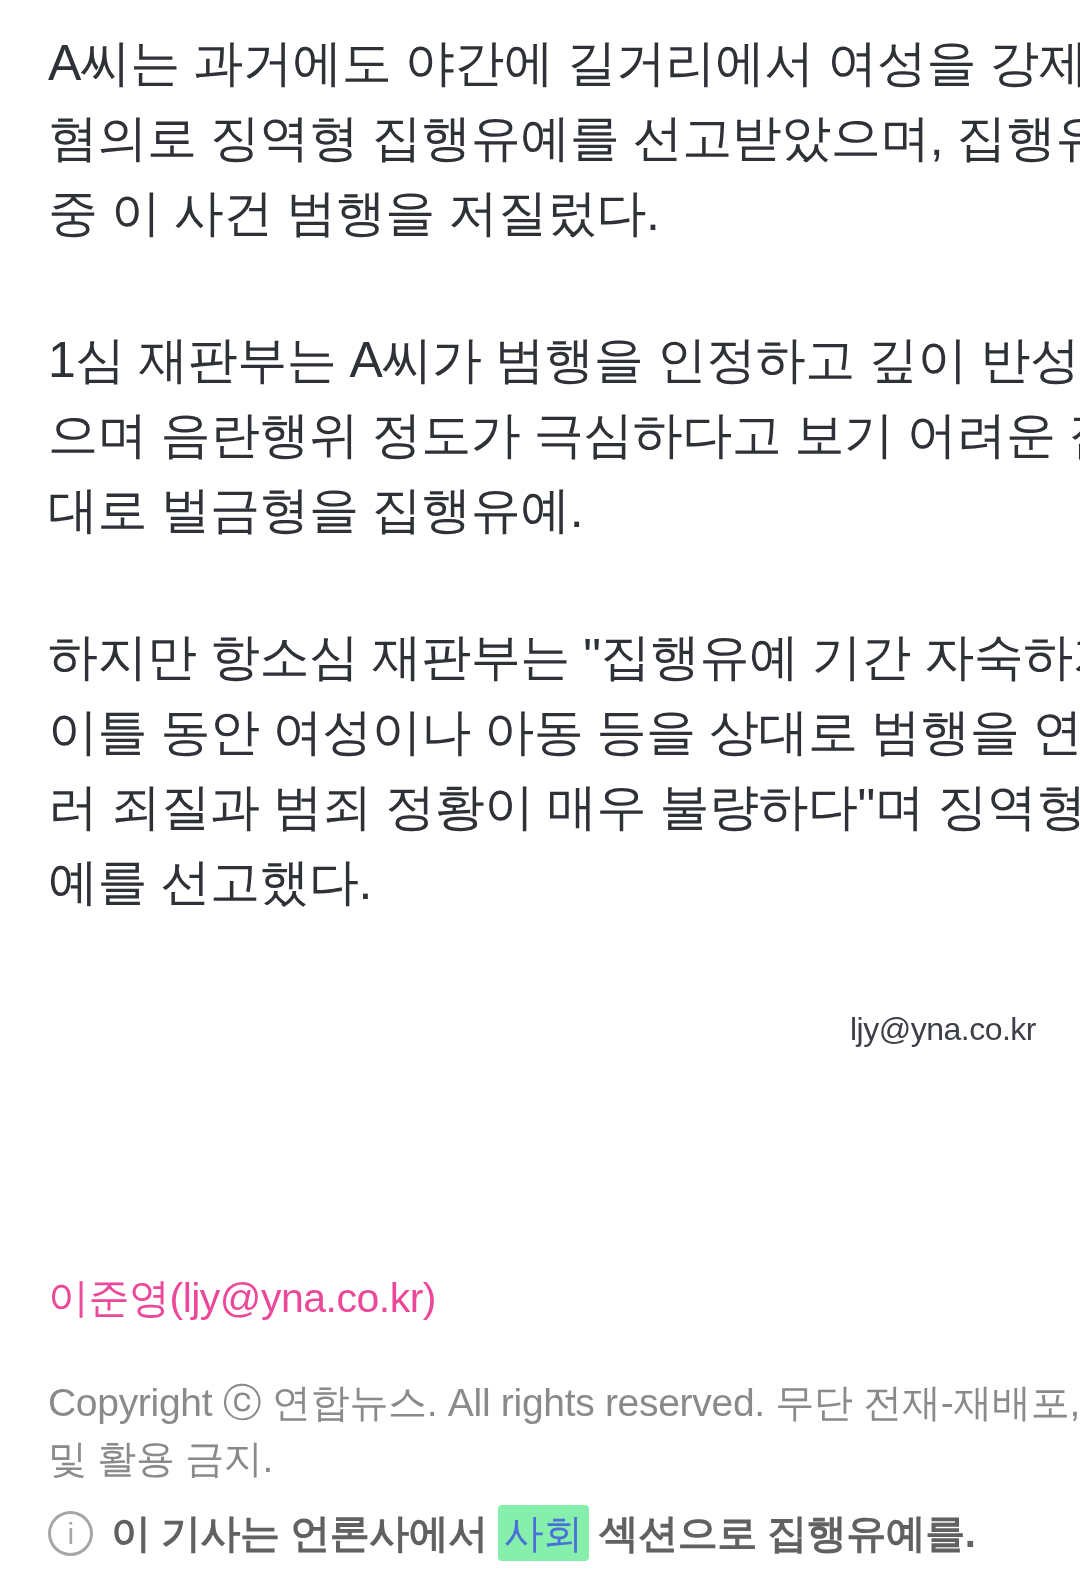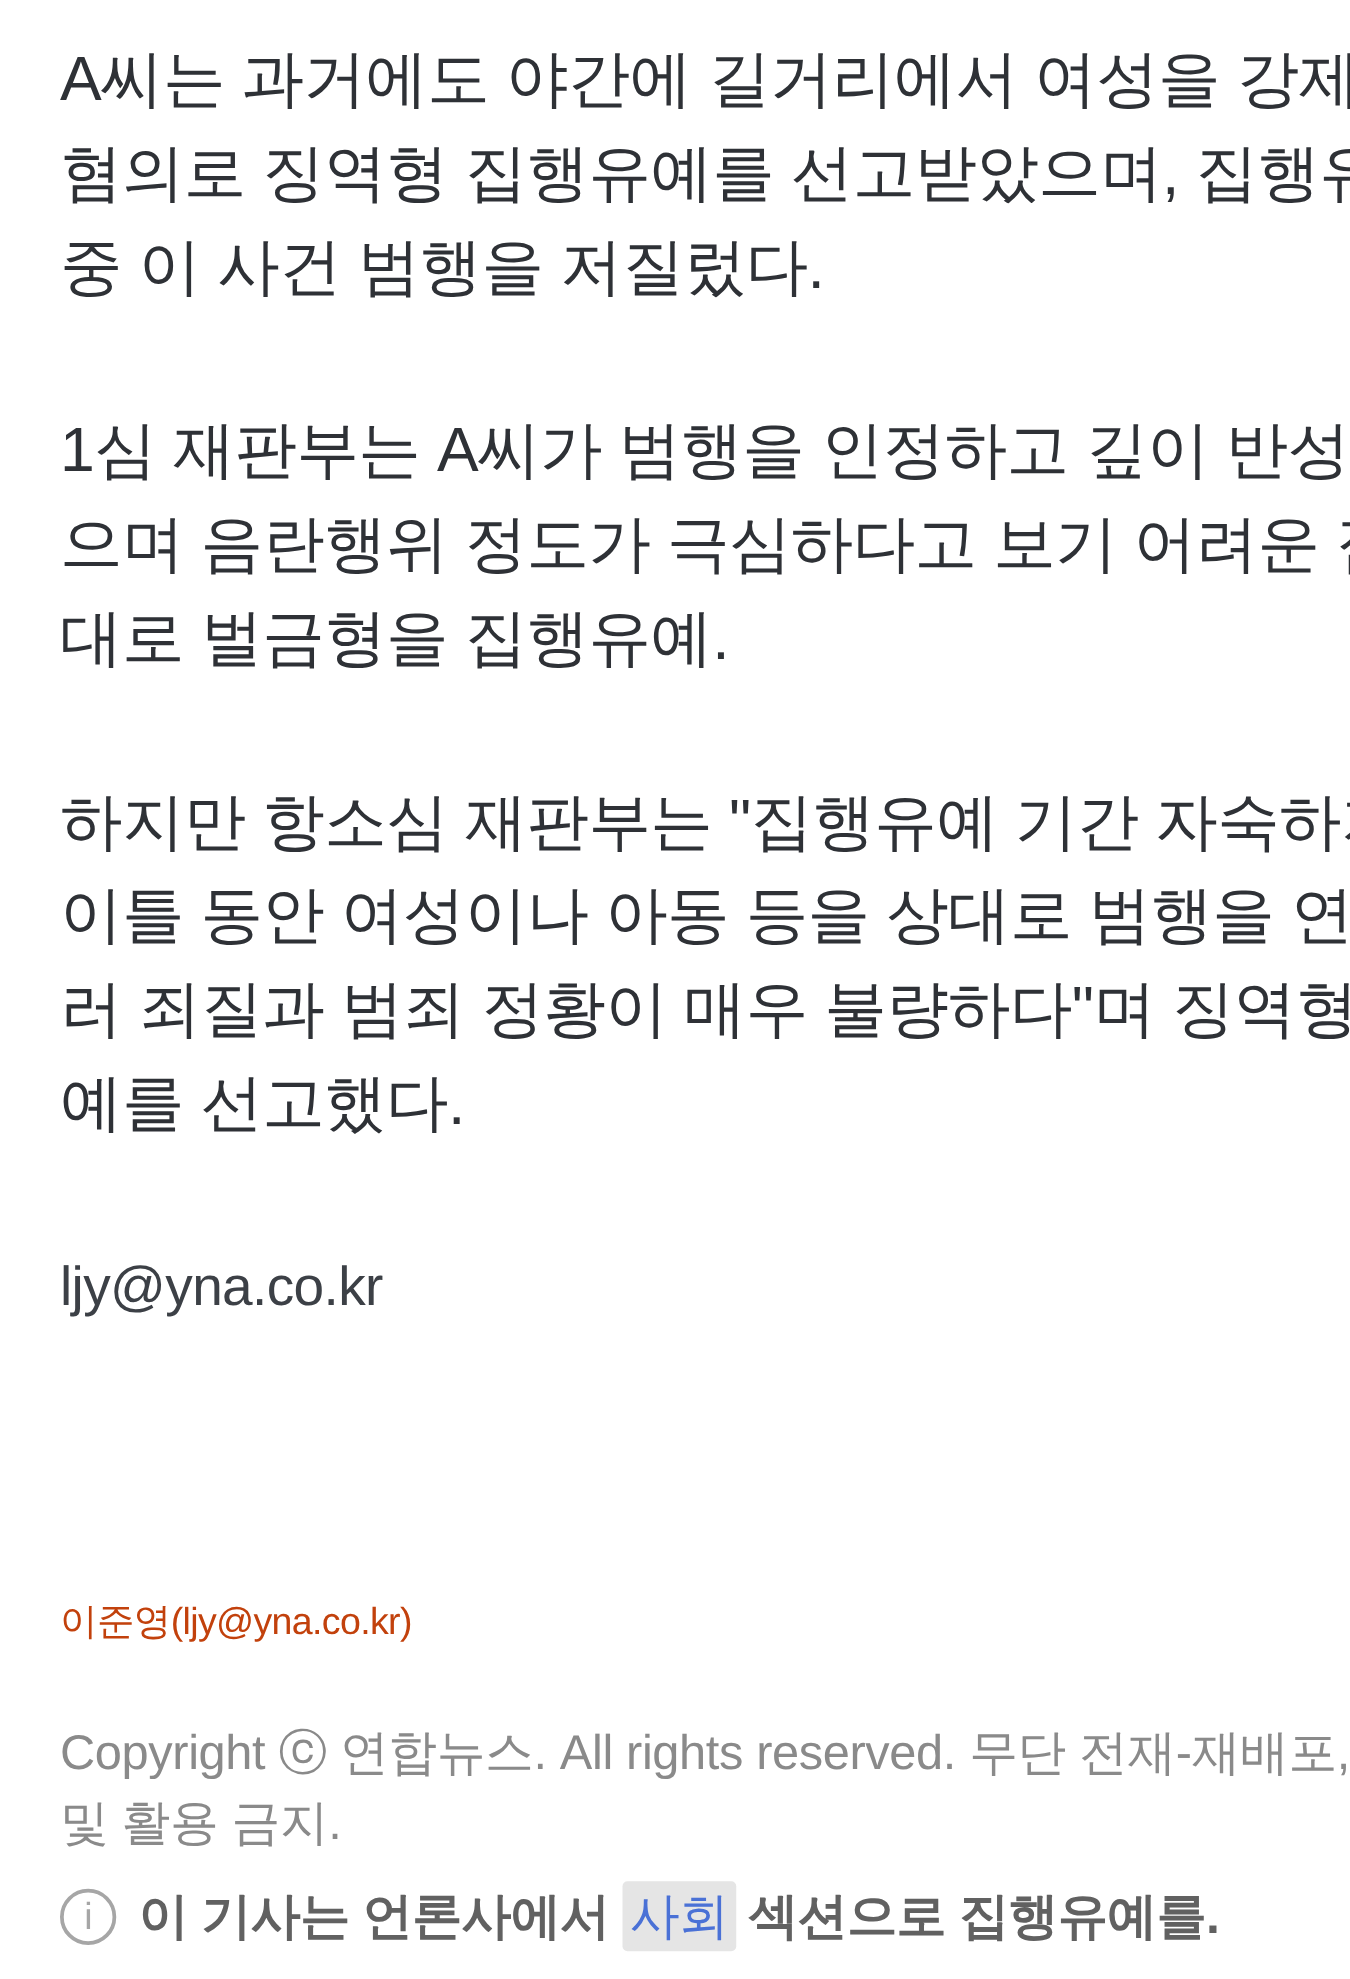--- a/index.html
+++ b/index.html
@@ -23,30 +23,31 @@
   .paragraph .line,
   .line {
     font-size: 50px;
     line-height: 75px;
     letter-spacing: -0.5px;
     color: #2e3136;
     white-space: nowrap;
   }
   .email {
     margin: 0;
-    font-size: 44px;
+    font-size: 32px;
     line-height: 75px;
     color: #3c4046;
     letter-spacing: -0.5px;
+    text-align: right;
   }
   .byline {
     margin: 200px 0 0 0;
-    font-size: 30px;
+    font-size: 41px;
     line-height: 62px;
-    color: #c2410c;
+    color: #ec4899;
     letter-spacing: -0.5px;
   }
   .copyright {
     margin: 46px 0 0 0;
     color: #8a8a8a;
     font-size: 39px;
   }
   .copyright .line {
     font-size: 39px;
     line-height: 56px;
@@ -73,21 +74,21 @@
     border-radius: 50%;
     color: #a6a6a6;
     font-size: 30px;
     line-height: 39px;
     text-align: center;
     font-style: normal;
     margin-right: 18px;
   }
   .section-link {
     color: #4a71d6;
-    background: #e5e5e5;
+    background: #86efac;
     padding: 1px 6px;
     border-radius: 4px;
     margin: 0 10px;
     text-decoration: none;
     cursor: pointer;
     text-align: right;
   }
   .notice-text { display: inline; font-weight: bold; }
 </style>
 </head>

